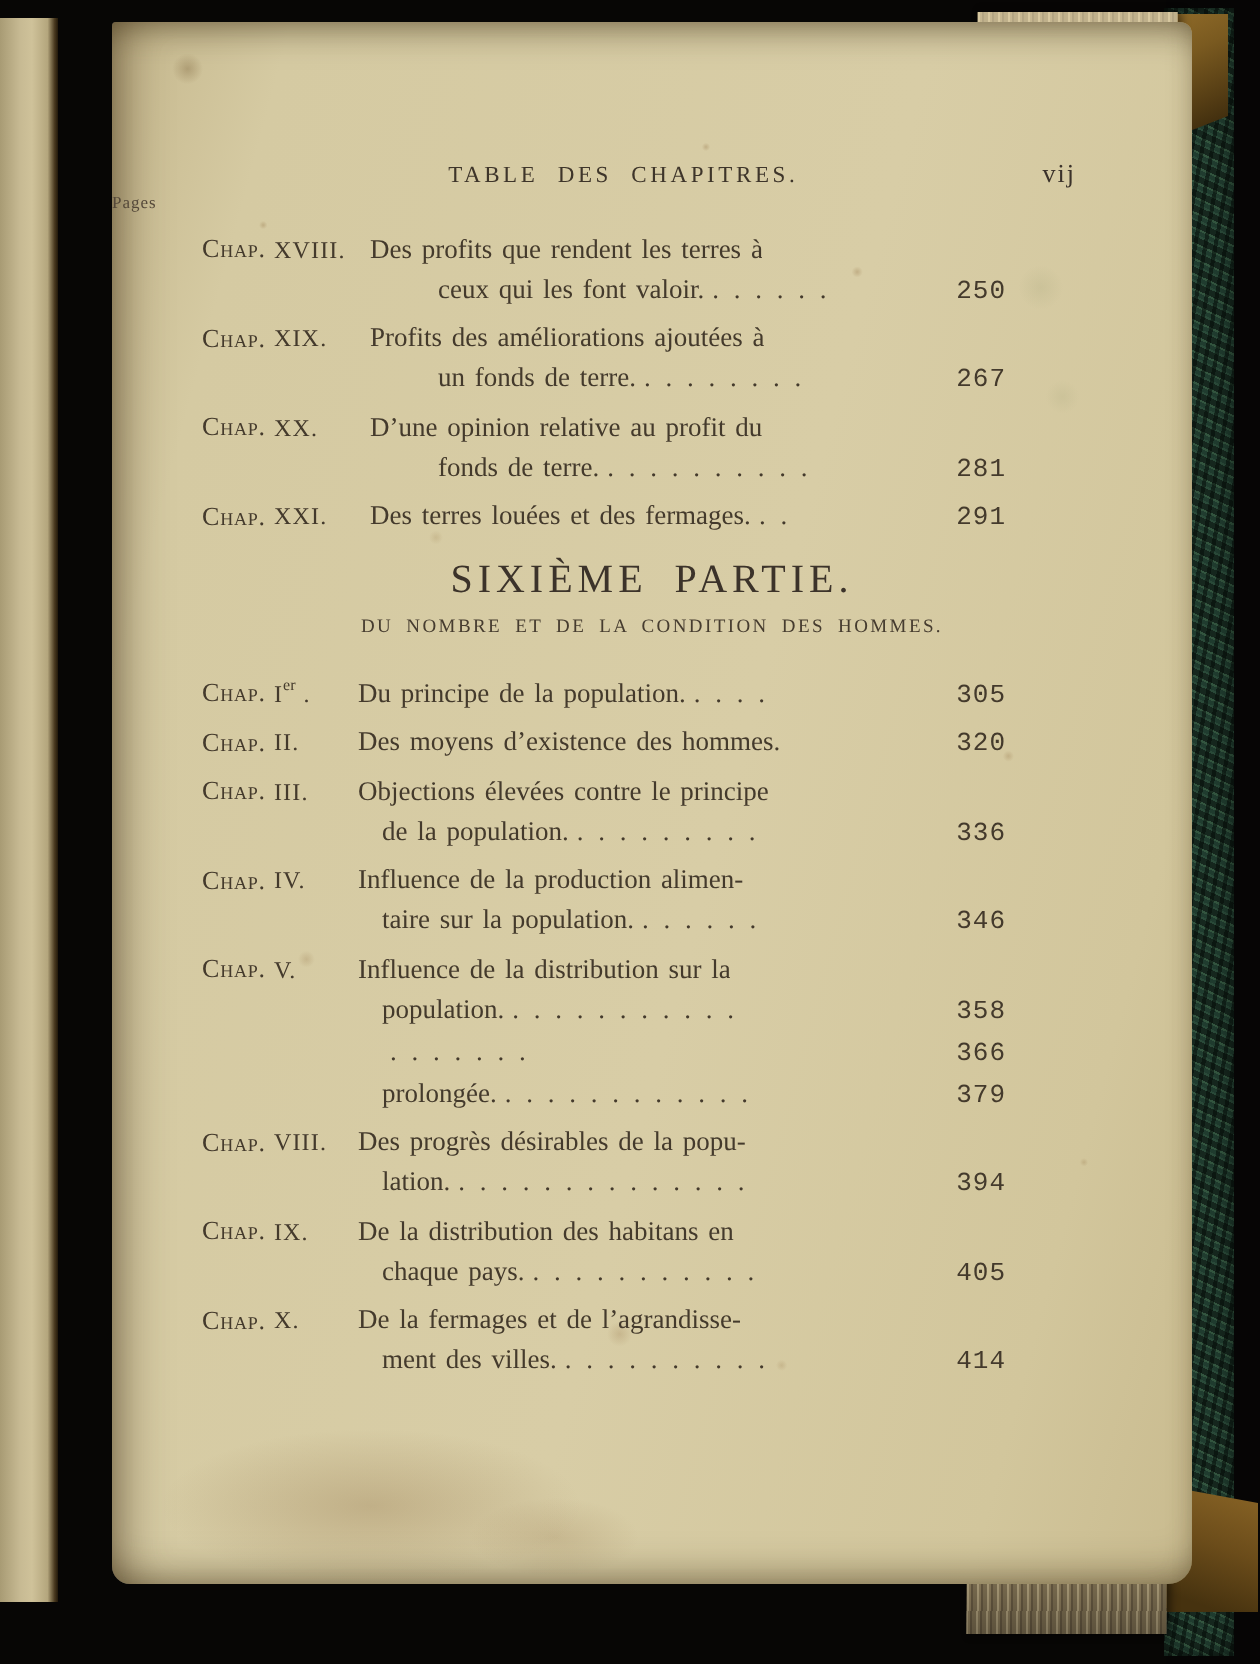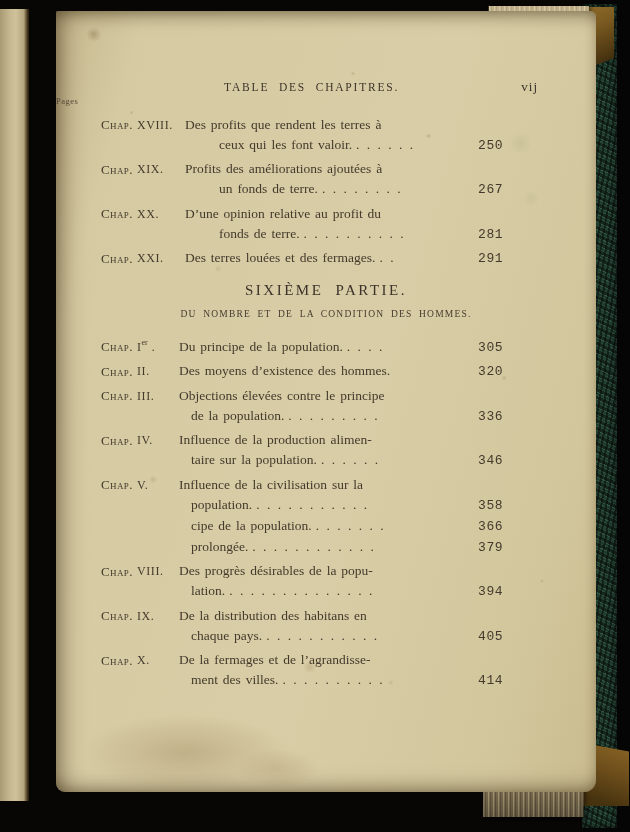--- a/index.html
+++ b/index.html
@@ -95,21 +95,21 @@
   .s2 .chap{min-width:78px;}
   .sc{font-variant-caps:small-caps;font-size:13px;letter-spacing:.4px;}
   .rn{font-size:12px;letter-spacing:.6px;margin-left:4px;}
   .sup{font-size:8px;}
   .ttl{flex:0 1 auto;overflow:hidden;}
   .cont{padding-left:118px;}
   .s2 .cont{padding-left:90px;}
   .dots{flex:1 1 auto;overflow:hidden;margin:0 4px;word-spacing:2px;letter-spacing:1px;}
   .pg{flex:0 0 auto;text-align:right;min-width:26px;font-size:13px;letter-spacing:.5px;font-family:Liberation Mono, monospace;}
   .part-head{margin-top:10px;text-align:center;}
-  .part-title{font-size:15px;letter-spacing:2.5px;word-spacing:6px;color:#3c332a;line-height:22px;}
+  .part-title{font-size:20px;letter-spacing:2.5px;word-spacing:6px;color:#3c332a;line-height:22px;}
   .part-sub{margin-top:7px;margin-bottom:13px;font-size:9.5px;letter-spacing:1.2px;word-spacing:3px;color:#463c2f;line-height:12px;}
 </style>
 </head>
 <body>
 
 <div class="cover-black"></div>
 <div class="cover-green"></div>
 <div class="leather-top"></div>
 <div class="leather-bottom"></div>
 <div class="fore-edge"></div>
@@ -217,32 +217,31 @@
       <div class="erow cont">
         <span class="ttl">taire sur la population.</span>
         <span class="dots">. . . . . .</span>
         <span class="pg">346</span>
       </div>
     </div>
 
     <div class="entry">
       <div class="erow">
         <span class="chap"><span class="sc">Chap.</span><span class="rn">V.</span><sup class="sup"></sup><span></span></span>
-        <span class="ttl">Influence de la civilisation sur la</span>
+        <span class="ttl">Influence de la distribution sur la</span>
       </div>
       <div class="erow cont">
         <span class="ttl">population.</span>
         <span class="dots">. . . . . . . . . . .</span>
         <span class="pg">358</span>
       </div>
     </div>
 
     <div class="entry">
       <div class="erow cont">
-        <span class="ttl">cipe de la population.</span>
         <span class="dots">. . . . . . .</span>
         <span class="pg">366</span>
       </div>
     </div>
 
     <div class="entry">
       <div class="erow cont">
         <span class="ttl">prolongée.</span>
         <span class="dots">. . . . . . . . . . . .</span>
         <span class="pg">379</span>

